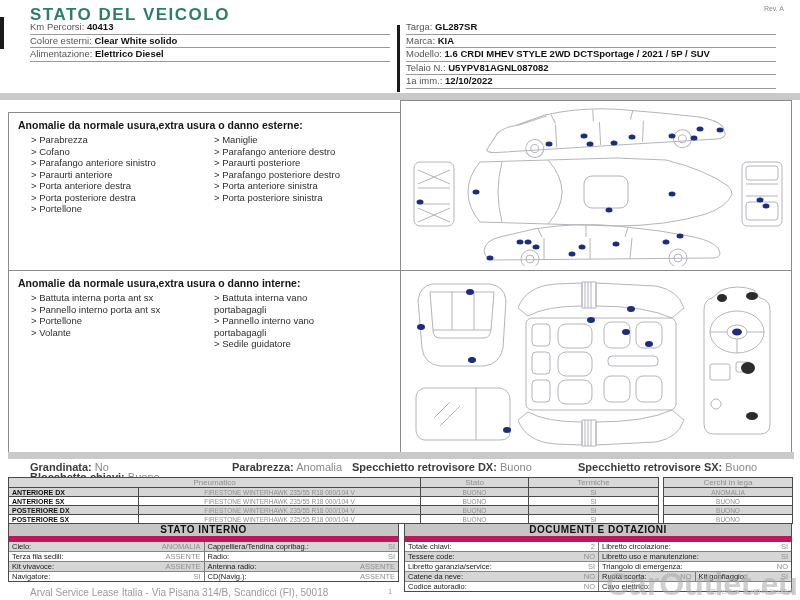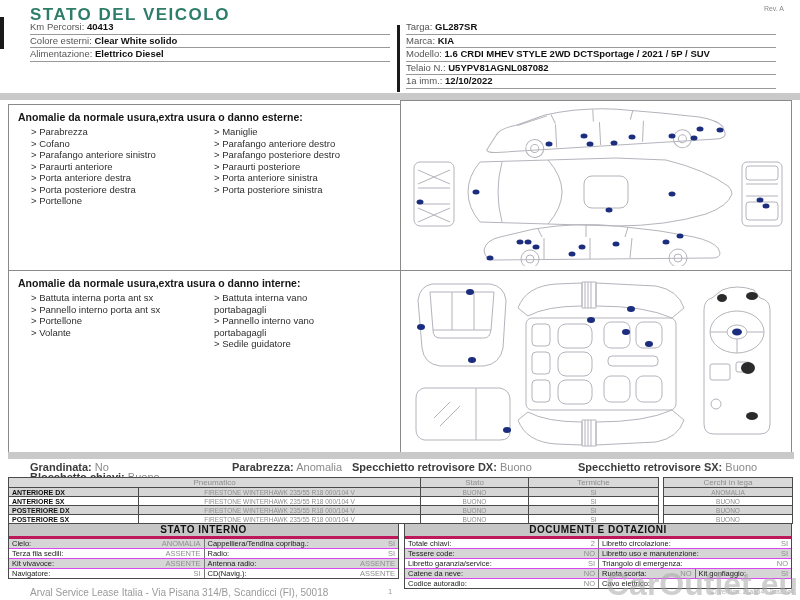--- a/index.html
+++ b/index.html
@@ -14,21 +14,21 @@
   .hfields-l{left:30px;top:22px;width:360px;}
   .hfields-r{left:406px;top:22px;width:370px;}
   .hrow{border-bottom:1px solid #999;padding-bottom:1px;margin-bottom:1px;}
   .hrow .lab{color:#555;}
   .hrow .val{color:#111;font-weight:bold;}
   .band{position:absolute;left:0;width:800px;height:7px;background:#c9c9c9;}
   .band1{top:93px;}
   .band2{top:452px;left:8px;width:786px;}
   
   .box{position:absolute;border:1px solid #8a8a8a;background:#fff;box-sizing:border-box;}
-  .box-ext-l{left:8px;top:104px;width:393px;height:221px;}
+  .box-ext-l{left:8px;top:112px;width:393px;height:221px;}
   .box-ext-d{left:400px;top:100px;width:392px;height:171px;}
   .box-int-l{left:8px;top:270px;width:393px;height:183px;}
   .box-int-d{left:400px;top:270px;width:392px;height:183px;}
   .sec-title{font-size:10.5px;font-weight:bold;color:#151515;padding:6px 8px 3px 9px;}
   .cols{display:flex;padding-left:22px;}
   .col1e{width:183px;}
   .col2e{width:180px;}
   .col1i{width:183px;}
   .col2i{width:122px;}
   .li{font-size:9.5px;line-height:11.5px;color:#2e2e2e;}
@@ -47,21 +47,21 @@
   .ttable tr.shade td{background:#d6d6d6;}
   .wtable{position:absolute;left:663px;top:477px;border-collapse:collapse;table-layout:fixed;}
   .wtable td,.wtable th{border:1px solid #4a4a4a;padding:0 3px;height:8px;white-space:nowrap;}
   .wtable th{font-size:8px;color:#8f8f8f;font-weight:normal;background:#d9d9d9;}
   .wtable .g{font-size:6.5px;color:#8f8f8f;text-align:center;}
   .wtable tr.shade td{background:#d6d6d6;}
   
   .btable{position:absolute;border:1px solid #4a4a4a;box-sizing:border-box;background:#fff;}
   .btable-l{left:8px;top:523px;width:391px;}
   .btable-r{left:404px;top:523px;width:388px;}
-  .bhead{background:#c6c6c6;border-bottom:3px solid #be185d;font-size:10px;font-weight:bold;
+  .bhead{background:#c6c6c6;border-bottom:6px solid #be185d;font-size:10px;font-weight:bold;
          color:#111;text-align:center;height:12px;line-height:12px;letter-spacing:0.5px;}
   .brow{display:flex;height:9px;border-bottom:1px solid #d946ef;}
   .brow:last-child{border-bottom:none;}
   .bcell{display:flex;justify-content:space-between;align-items:center;padding:0 3px;box-sizing:border-box;
          border-left:1px solid #777;overflow:hidden;white-space:nowrap;}
   .bcell:first-child{border-left:none;}
   .c50{width:50%;}.c25{width:25%;}
   .bl{font-size:7.5px;color:#1a1a1a;}
   .bv{font-size:7.5px;color:#8f8f8f;}
   .brow.shade{background:#d6d6d6;}
@@ -106,22 +106,22 @@
         <div class="li">Cofano</div>
         <div class="li">Parafango anteriore sinistro</div>
         <div class="li">Paraurti anteriore</div>
         <div class="li">Porta anteriore destra</div>
         <div class="li">Porta posteriore destra</div>
         <div class="li">Portellone</div>
       </div>
       <div class="col2e">
         <div class="li">Maniglie</div>
         <div class="li">Parafango anteriore destro</div>
+        <div class="li">Paraurti posteriore</div>
         <div class="li">Parafango posteriore destro</div>
-        <div class="li">Paraurti posteriore</div>
         <div class="li">Porta anteriore sinistra</div>
         <div class="li">Porta posteriore sinistra</div>
       </div>
     </div>
   </div>
 
   <div class="box box-ext-d">
     <svg class="diag" width="385" height="160" viewBox="0 0 385 160">
       <g stroke="#b4b4bc" fill="none" stroke-width="1">
         <g transform="translate(78,2) rotate(-3,120,25)">

